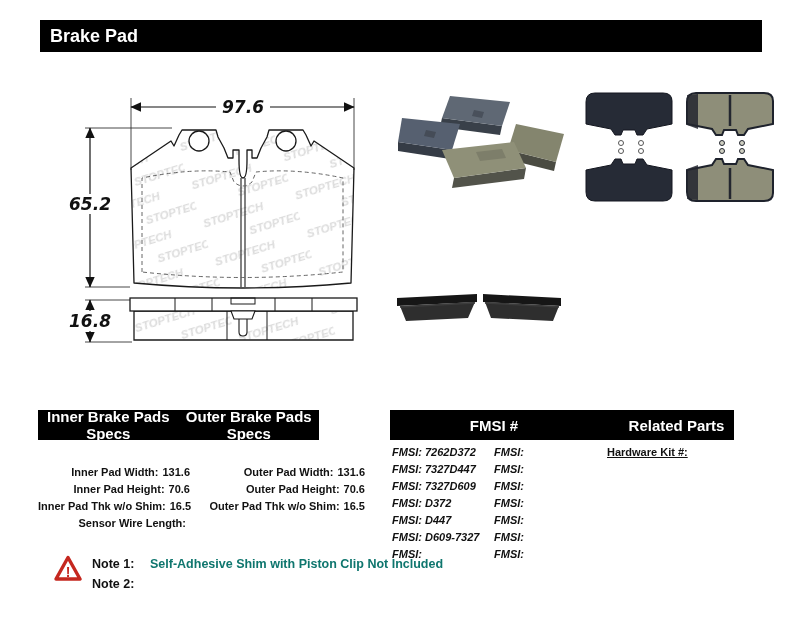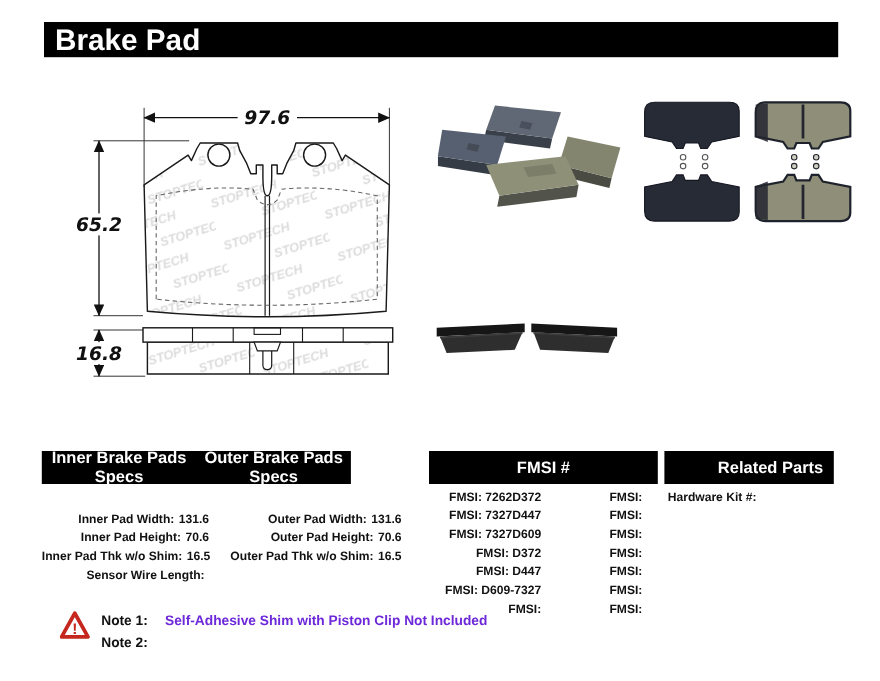--- a/index.html
+++ b/index.html
@@ -4,44 +4,44 @@
 <style>
   html,body{margin:0;padding:0;background:#fff;}
   #page{position:relative;width:800px;height:619px;background:#ffffff;
         font-family:"Liberation Sans",sans-serif;overflow:hidden;color:#111;}
 
   
   .top-bar{position:absolute;left:40px;top:20px;width:722px;height:32px;background:#000;
            display:flex;align-items:center;justify-content:space-between;
            padding:0 10px;box-sizing:border-box;}
   .top-bar .pn{color:#fff;font-size:21px;font-weight:bold;}
-  .top-bar .pt{color:#fff;font-size:27px;font-weight:bold;}
+  .top-bar .pt{color:#fff;font-size:18px;font-weight:bold;}
 
   
   .abs{position:absolute;}
 
   
   .hdr-bar{position:absolute;top:410px;height:30px;background:#000;color:#fff;
            display:flex;align-items:center;box-sizing:border-box;}
   .hdr-bar .cell{flex:1;text-align:center;font-size:15px;font-weight:bold;}
 
   .spec-col{position:absolute;top:444px;font-size:11px;font-weight:bold;line-height:17px;}
   .spec-col.right{text-align:right;margin-top:20px;}
   .spec-row span{white-space:pre;}
   .val{margin-left:4px;}
 
-  .fmsi-col{position:absolute;top:444px;font-size:11px;font-weight:bold;line-height:17px;text-align:right;}
-
-  .related-col{position:absolute;top:444px;left:607px;font-size:11px;font-weight:bold;line-height:17px;}
+  .fmsi-col{position:absolute;top:444px;font-size:11px;font-weight:bold;line-height:17px;text-align:left;font-style:italic;}
+
+  .related-col{position:absolute;top:444px;left:607px;font-size:11px;font-weight:bold;line-height:17px;text-decoration:underline;}
 
   
   .notes{position:absolute;left:92px;top:554px;font-size:12.5px;font-weight:bold;line-height:20px;}
   .note-line{display:flex;}
   .note-label{color:#111;min-width:48px;}
-  .note-text-red{color:#6d28d9;margin-left:10px;}
+  .note-text-red{color:#0f766e;margin-left:10px;}
   .note-text{color:#111;margin-left:10px;}
   .warn{position:absolute;left:54px;top:555px;}
 </style>
 </head>
 <body>
 
 <div id="page">
 
   <div class="top-bar">
     <span class="pt">Brake Pad</span>
@@ -162,21 +162,21 @@
     </g>
   </svg>
 
   <div class="hdr-bar" style="left:38px;width:281px;">
     <span class="cell">Inner Brake Pads Specs</span>
     <span class="cell">Outer Brake Pads Specs</span>
   </div>
   <div class="hdr-bar" style="left:390px;width:208px;">
     <span class="cell">FMSI #</span>
   </div>
-  <div class="hdr-bar" style="left:604px;width:154px;padding-left:39px;">
+  <div class="hdr-bar" style="left:580px;width:154px;padding-left:39px;">
     <span class="cell">Related Parts</span>
   </div>
 
   <div class="spec-col right" style="left:38px;width:152px;">
     <div class="spec-row"><span>Inner Pad Width:</span><span class="val">131.6</span></div>
     <div class="spec-row"><span>Inner Pad Height:</span><span class="val">70.6</span></div>
     <div class="spec-row"><span>Inner Pad Thk w/o Shim:</span><span class="val">16.5</span></div>
     <div class="spec-row"><span>Sensor Wire Length:</span><span class="val"></span></div>
   </div>
 

